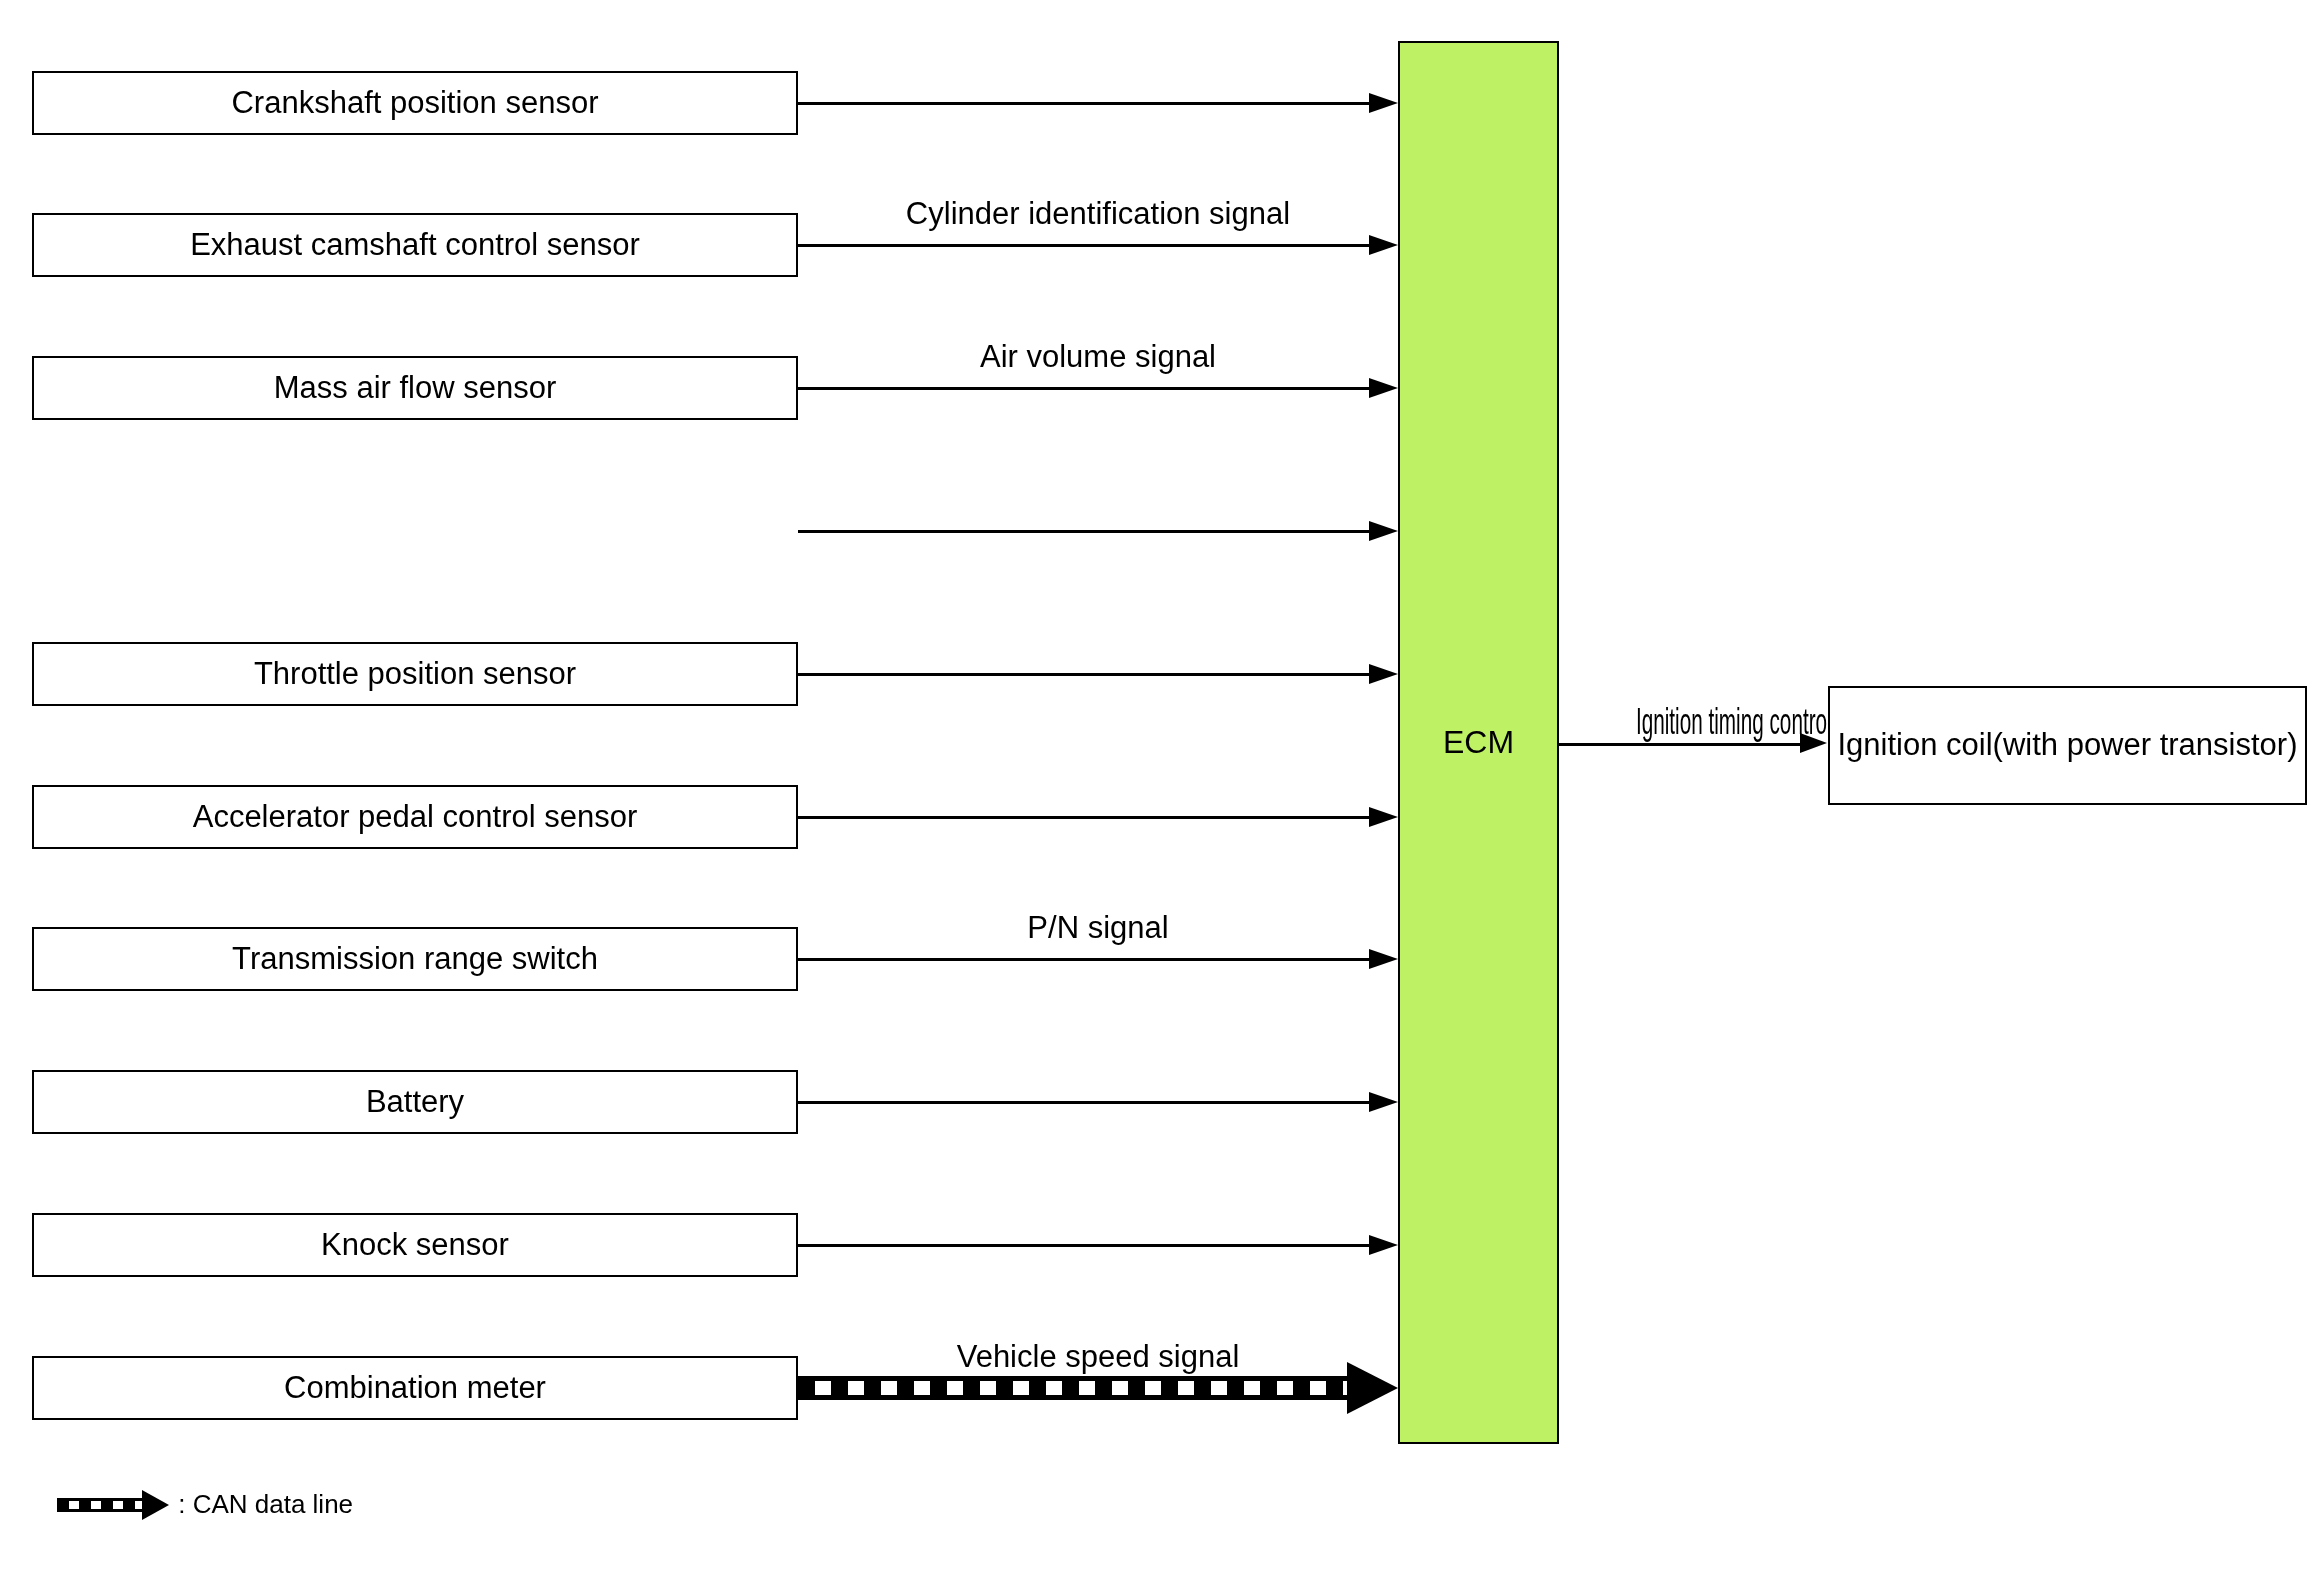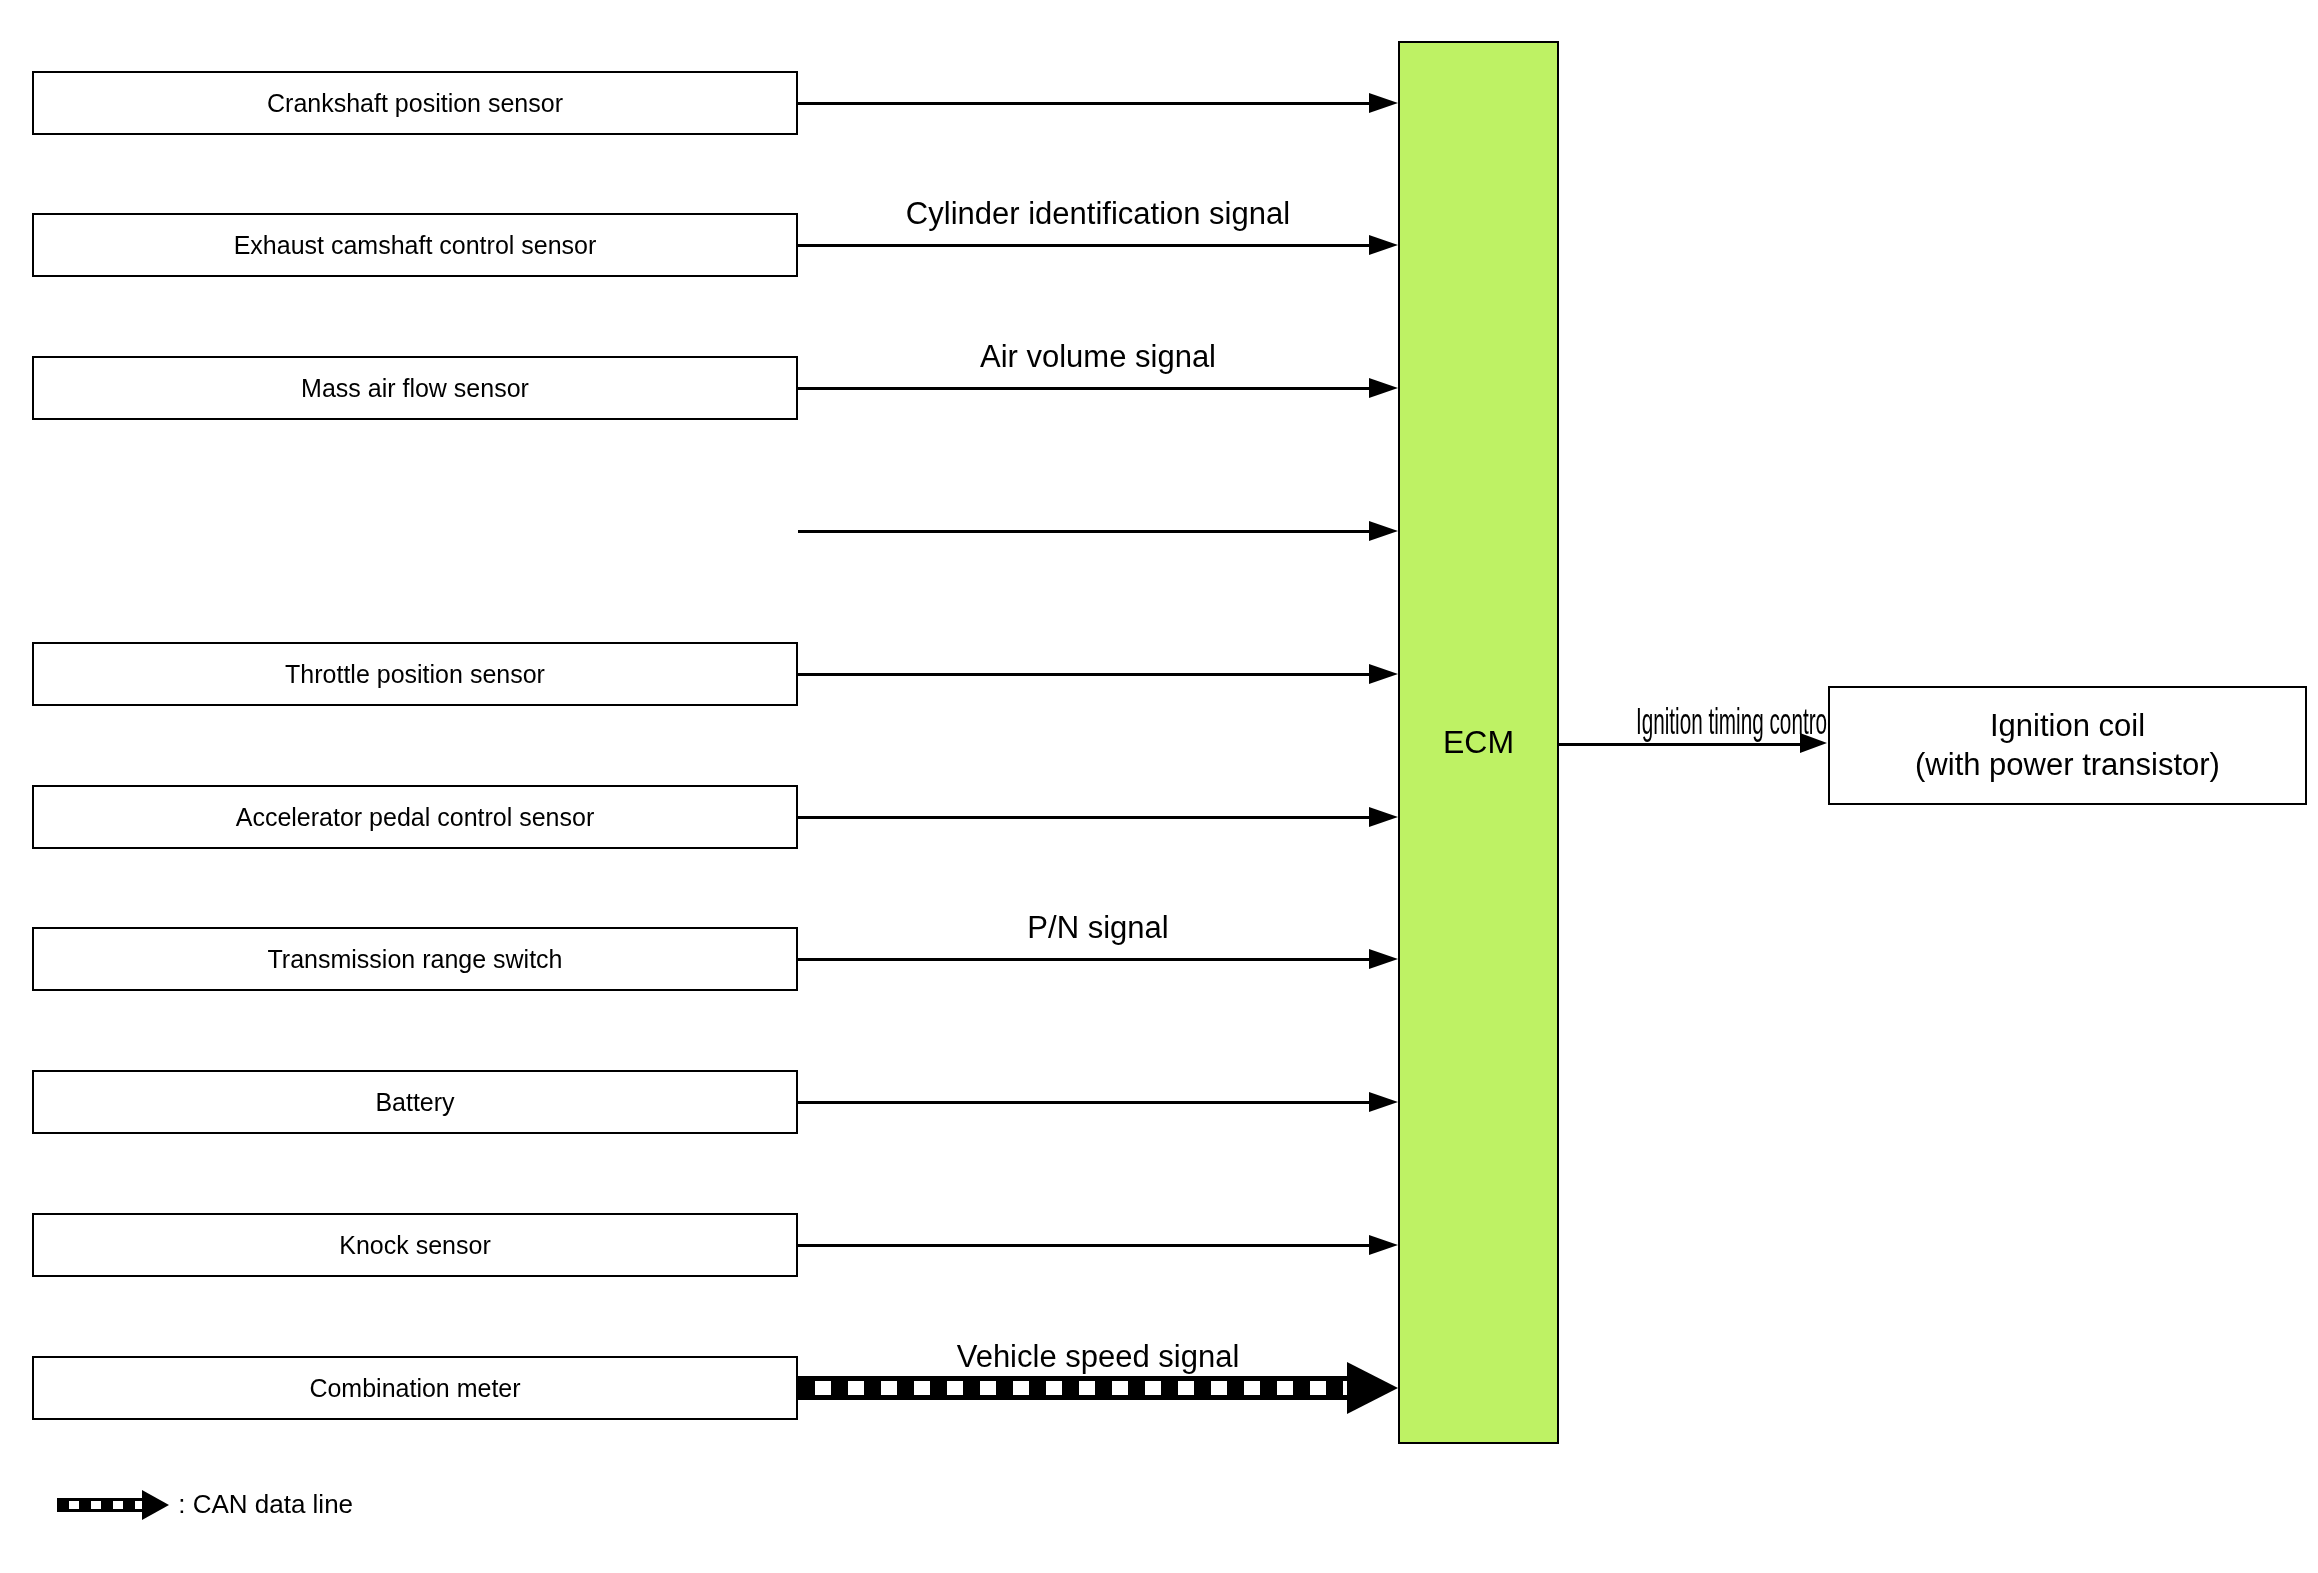--- a/index.html
+++ b/index.html
@@ -30,21 +30,21 @@
     width: 766px;
     height: 64px;
     border: 2.9px solid #000;
     box-sizing: border-box;
     background: #fff;
     display: flex;
     align-items: center;
     justify-content: center;
   }
   .src-box span {
-    font-size: 25px;
+    font-size: 31px;
     white-space: nowrap;
   }
   .sig-label {
     position: absolute;
     left: 766px;
     width: 600px;
     top: -19.5px;
     height: 39px;
     line-height: 39px;
     text-align: center;
@@ -143,21 +143,20 @@
   .coil {
     position: absolute;
     left: 1828px;
     top: 686px;
     width: 479px;
     height: 119px;
     border: 2.9px solid #000;
     box-sizing: border-box;
     background: #fff;
     display: flex;
-    flex-direction: column;
     align-items: center;
     justify-content: center;
     text-align: center;
     font-size: 31px;
     line-height: 1.25;
   }
   
   .legend {
     position: absolute;
     left: 57px;

